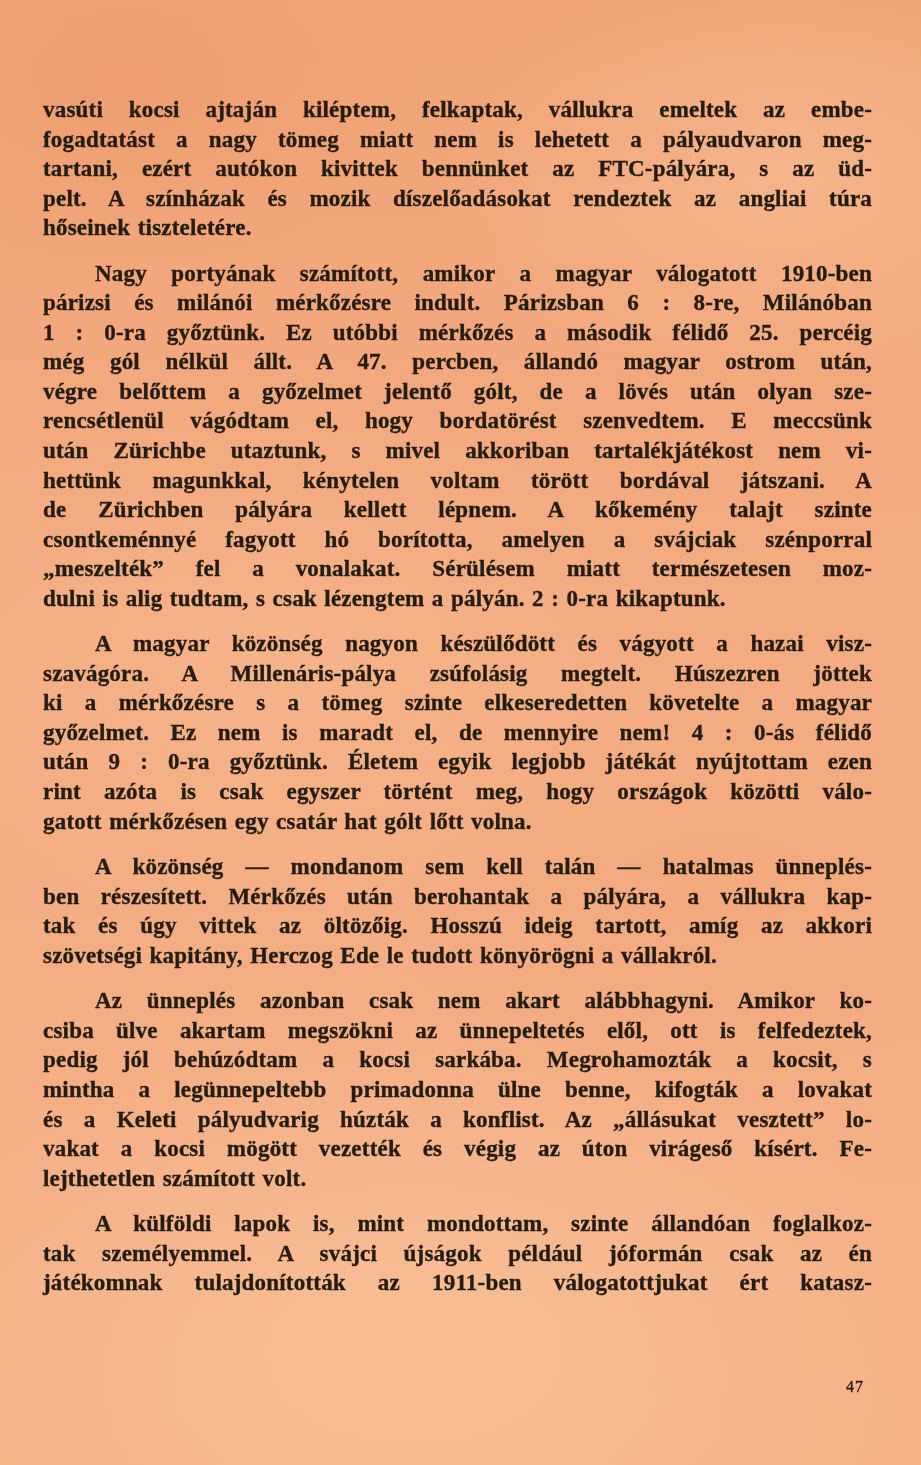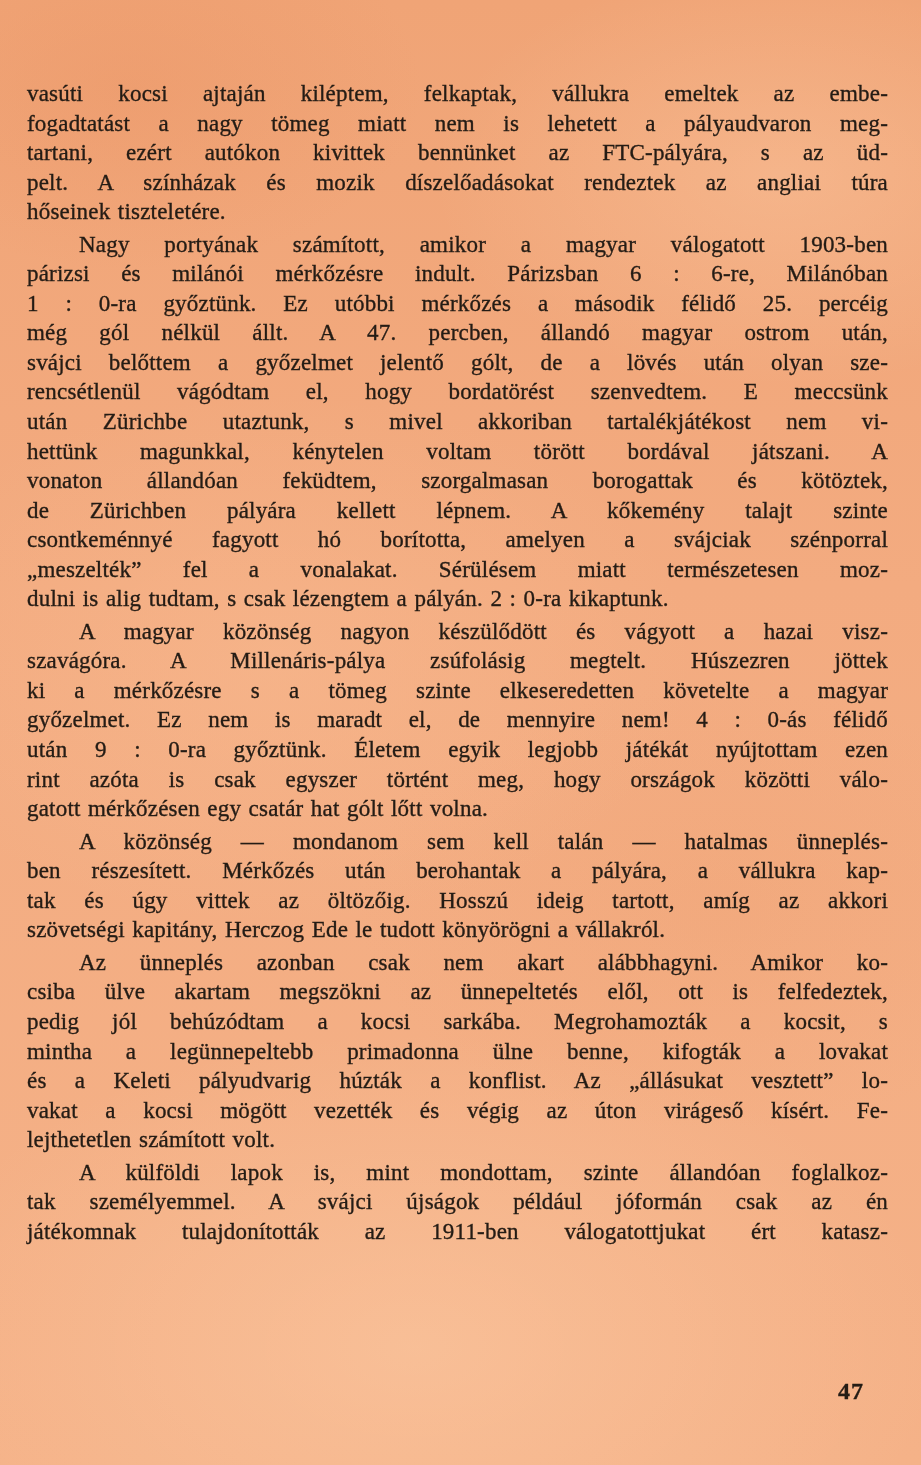--- a/index.html
+++ b/index.html
@@ -21,21 +21,22 @@
       linear-gradient(180deg, #f0a476 0%, #f3ab80 40%, #f5b288 100%);
     font-family: "Liberation Serif", "DejaVu Serif", serif;
   }
   .page {
     position: absolute;
     inset: 0;
     padding: 79px 33px 0 27px;
     box-sizing: border-box;
   }
   .para {
-    margin: 0;
+    margin: 16px;
+    font-weight: bold;
   }
   .para + .para {
     margin-top: 3px;
   }
   .line {
     font-size: 23px;
     line-height: 29.55px;
     color: #241c15;
     letter-spacing: 0.2px;
     word-spacing: 1.5px;
@@ -49,49 +50,48 @@
   .line.lastline {
     text-align-last: left;
   }
   .para.continues .line.lastline {
     text-align-last: justify;
   }
   .page-number {
     position: absolute;
     top: 1378px;
     right: 57px;
-    font-size: 24px;
-    font-weight: 700;
+    font-size: 16px;
+    font-weight: 400;
     color: #241c15;
     letter-spacing: 1px;
     -webkit-text-stroke: 0.3px #241c15;
   }
 </style>
 </head>
 <body>
 
 <main class="page">
   <section>
       <div class="para">
         <div class="line">vasúti kocsi ajtaján kiléptem, felkaptak, vállukra emeltek az embe-</div>
         <div class="line">fogadtatást a nagy tömeg miatt nem is lehetett a pályaudvaron meg-</div>
         <div class="line">tartani, ezért autókon kivittek bennünket az FTC-pályára, s az üd-</div>
         <div class="line">pelt. A színházak és mozik díszelőadásokat rendeztek az angliai túra</div>
         <div class="line lastline">hőseinek tiszteletére.</div>
       </div>
       <div class="para indent">
-        <div class="line">Nagy portyának számított, amikor a magyar válogatott 1903-ben</div>
-        <div class="line">párizsi és milánói mérkőzésre indult. Párizsban 6 : 6-re, Milánóban</div>
+        <div class="line">Nagy portyának számított, amikor a magyar válogatott 1910-ben</div>
+        <div class="line">párizsi és milánói mérkőzésre indult. Párizsban 6 : 8-re, Milánóban</div>
         <div class="line">1 : 0-ra győztünk. Ez utóbbi mérkőzés a második félidő 25. percéig</div>
         <div class="line">még gól nélkül állt. A 47. percben, állandó magyar ostrom után,</div>
-        <div class="line">svájci belőttem a győzelmet jelentő gólt, de a lövés után olyan sze-</div>
+        <div class="line">végre belőttem a győzelmet jelentő gólt, de a lövés után olyan sze-</div>
         <div class="line">rencsétlenül vágódtam el, hogy bordatörést szenvedtem. E meccsünk</div>
         <div class="line">után Zürichbe utaztunk, s mivel akkoriban tartalékjátékost nem vi-</div>
         <div class="line">hettünk magunkkal, kénytelen voltam törött bordával játszani. A</div>
-        <div class="line">vonaton állandóan feküdtem, szorgalmasan borogattak és kötöztek,</div>
         <div class="line">de Zürichben pályára kellett lépnem. A kőkemény talajt szinte</div>
         <div class="line">csontkeménnyé fagyott hó borította, amelyen a svájciak szénporral</div>
         <div class="line">„meszelték” fel a vonalakat. Sérülésem miatt természetesen moz-</div>
         <div class="line lastline">dulni is alig tudtam, s csak lézengtem a pályán. 2 : 0-ra kikaptunk.</div>
       </div>
       <div class="para indent">
         <div class="line">A magyar közönség nagyon készülődött és vágyott a hazai visz-</div>
         <div class="line">szavágóra. A Millenáris-pálya zsúfolásig megtelt. Húszezren jöttek</div>
         <div class="line">ki a mérkőzésre s a tömeg szinte elkeseredetten követelte a magyar</div>
         <div class="line">győzelmet. Ez nem is maradt el, de mennyire nem! 4 : 0-ás félidő</div>

